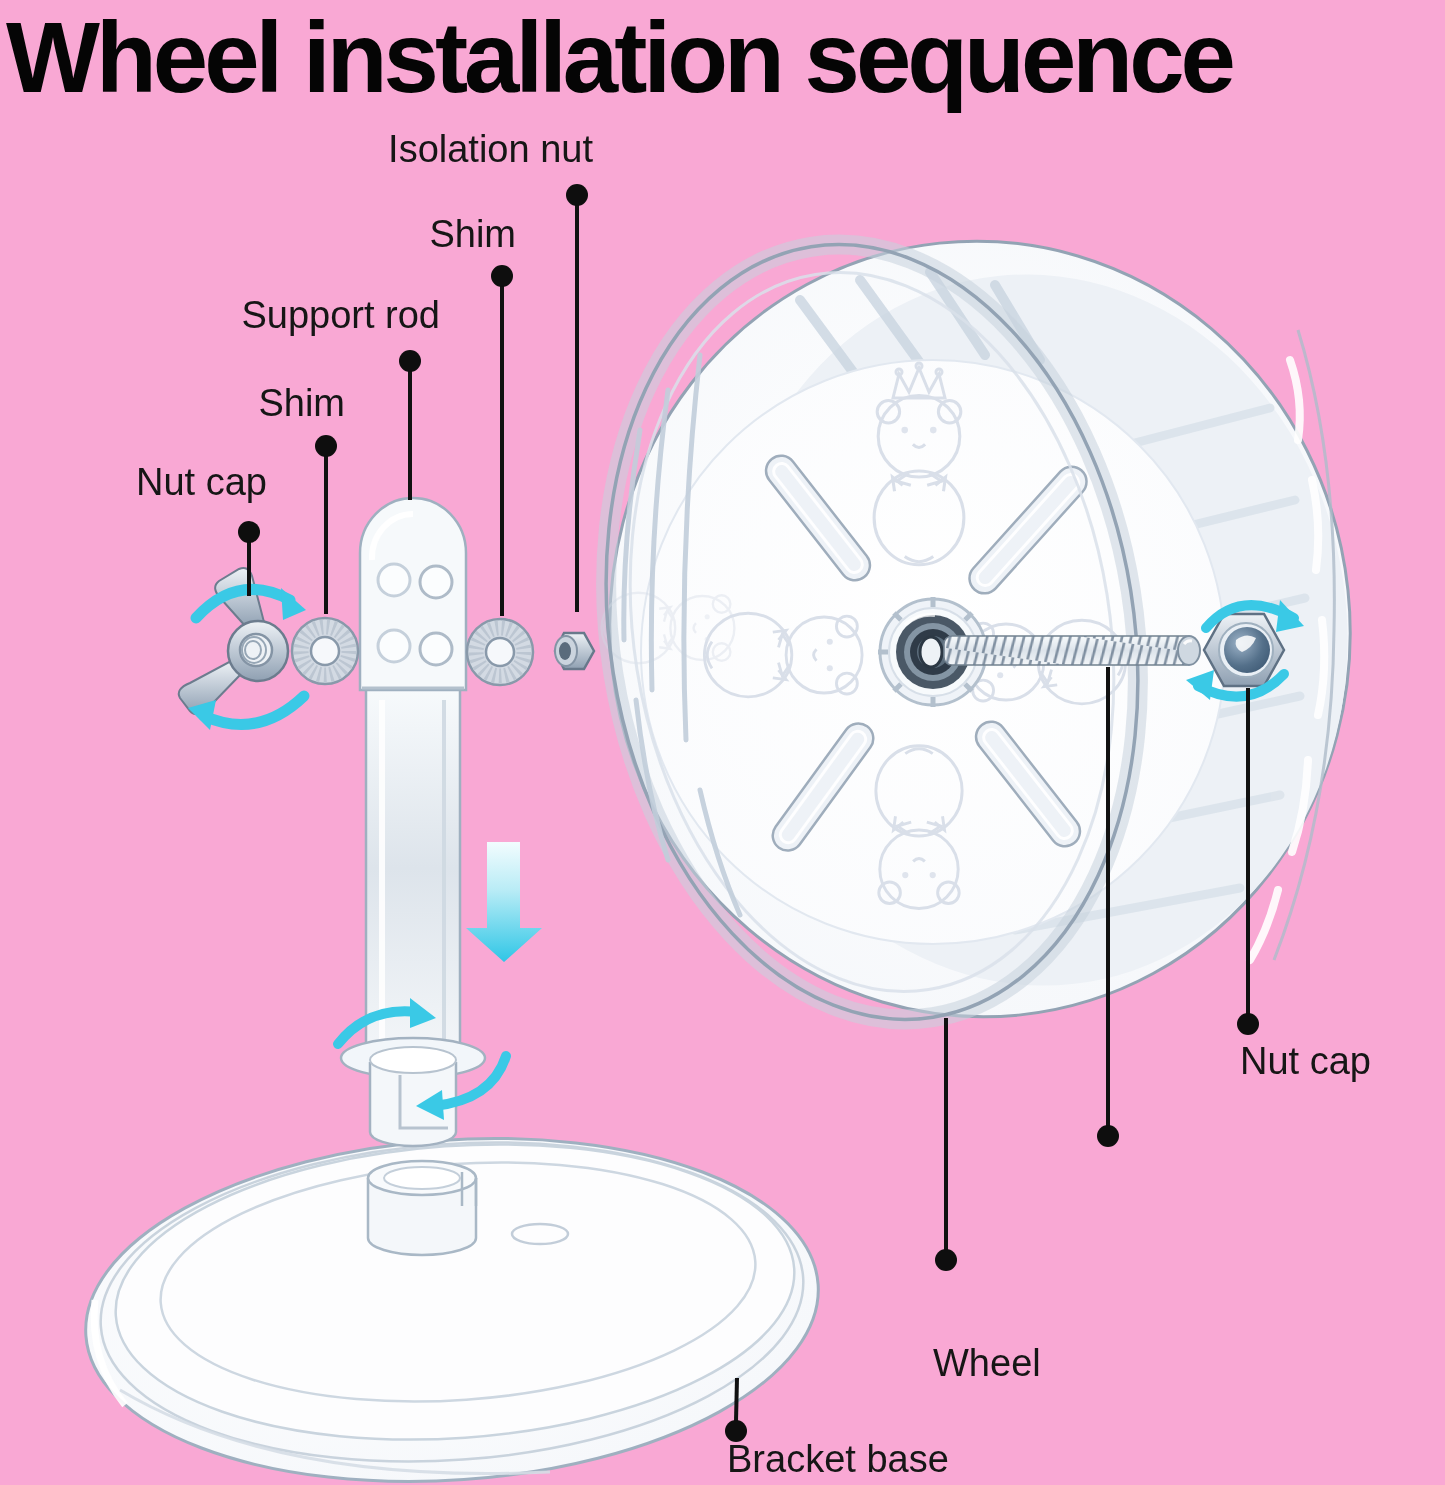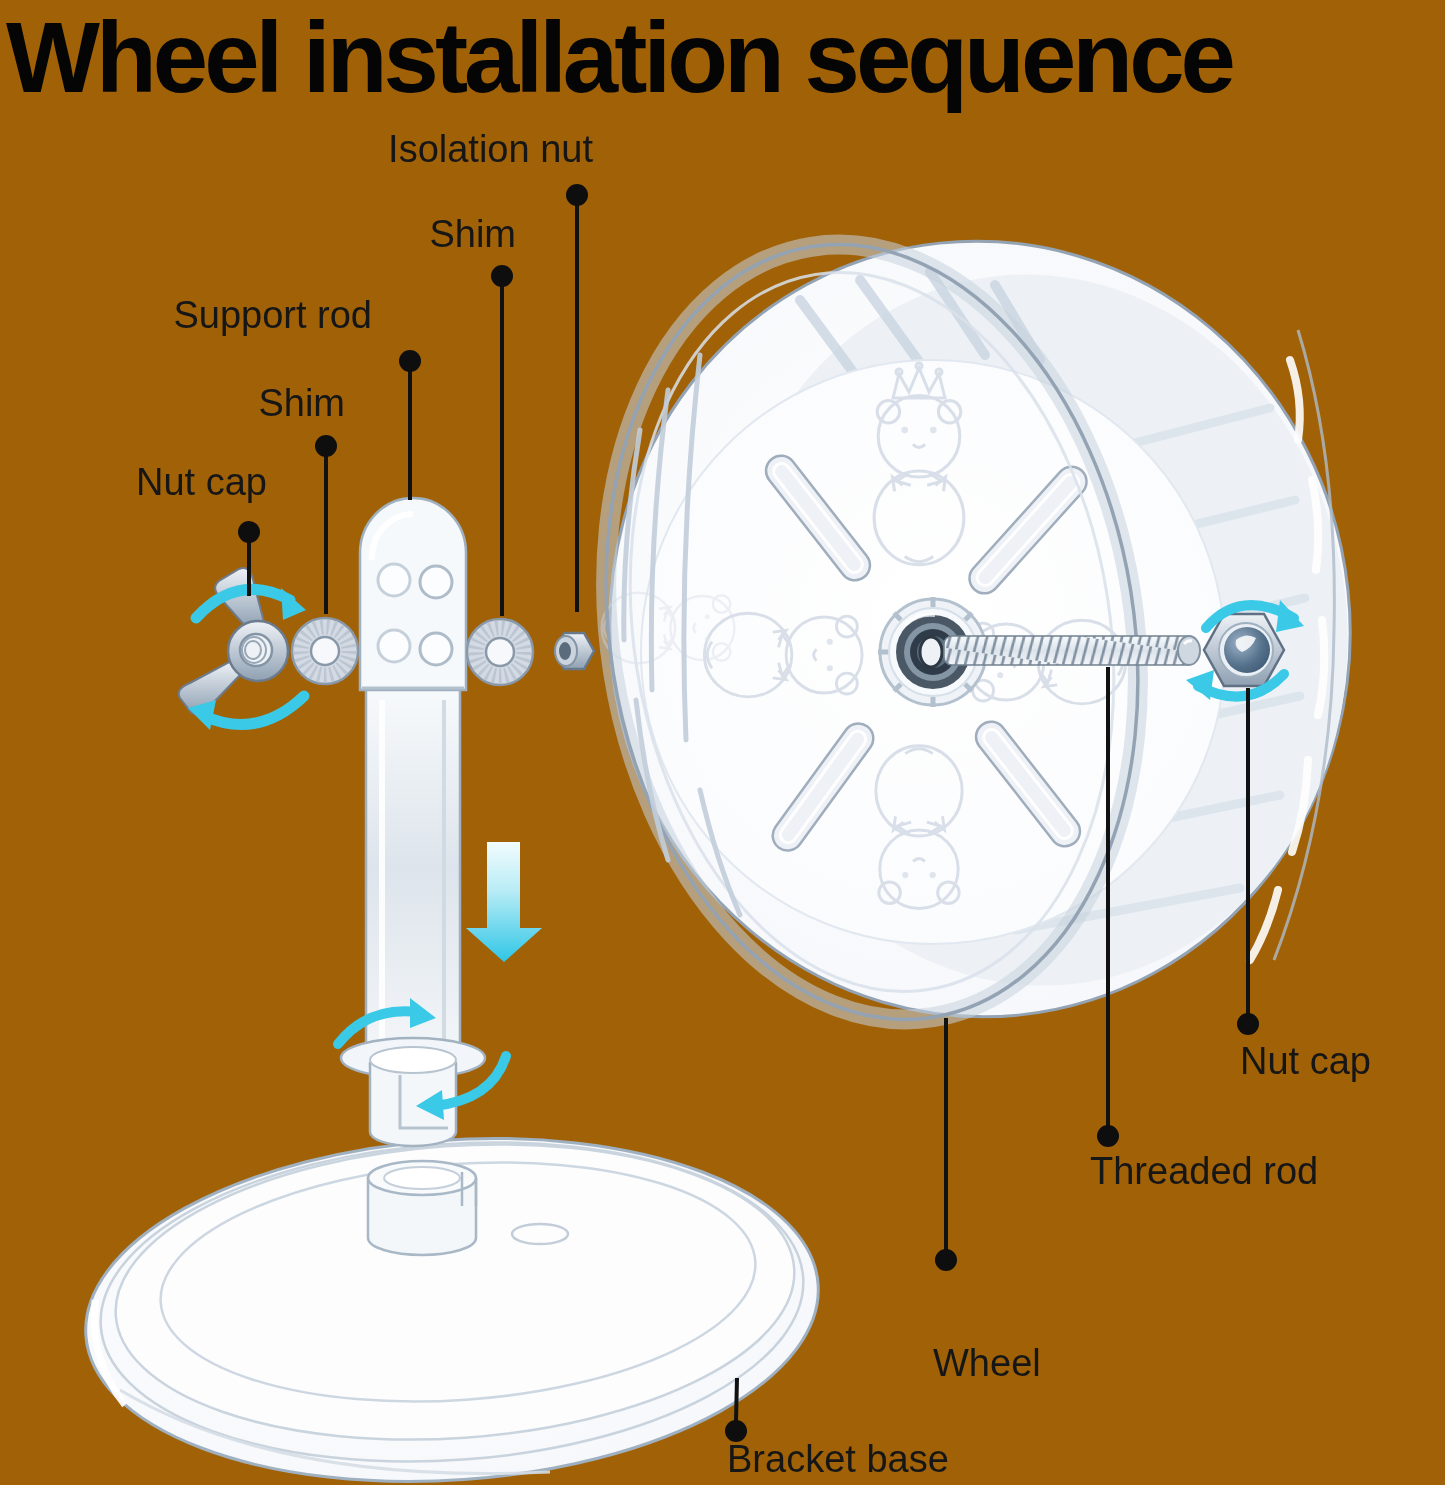--- a/index.html
+++ b/index.html
@@ -1,17 +1,17 @@
 <!DOCTYPE html>
 <html><head>
 <meta charset="utf-8">
 <style>
   html,body{margin:0;padding:0;background:#ffffff;}
   .canvas{
-    position:relative;width:1445px;height:1485px;overflow:hidden;background:#a16207;
+    position:relative;width:1445px;height:1485px;overflow:hidden;background:#f9a8d4;
     font-family:"Liberation Sans","DejaVu Sans",sans-serif;
   }
   .title{
     position:absolute;left:6px;top:0px;margin:0;white-space:nowrap;
     font-size:101px;font-weight:800;letter-spacing:-4px;color:#050505;
     transform:scaleX(0.985);transform-origin:left top;
   }
   .diagram-svg{position:absolute;left:0;top:0;}
   .lbl{
     position:absolute;font-size:38px;font-weight:400;color:#161616;
@@ -299,20 +299,19 @@
       <circle cx="249" cy="532" r="11"></circle>
       <circle cx="1248" cy="1024" r="11"></circle>
       <circle cx="1108" cy="1136" r="11"></circle>
       <circle cx="946" cy="1260" r="11"></circle>
       <circle cx="736" cy="1431" r="11"></circle>
     </g>
   </svg>
 
   <div class="lbl r" style="right:852px;top:130px;">Isolation nut</div>
   <div class="lbl r" style="right:929px;top:215px;">Shim</div>
-  <div class="lbl r" style="right:1073px;top:296px;">Support rod</div>
+  <div class="lbl r" style="right:1005px;top:296px;">Support rod</div>
   <div class="lbl r" style="right:1100px;top:384px;">Shim</div>
   <div class="lbl r" style="right:1178px;top:463px;">Nut cap</div>
   <div class="lbl" style="left:1240px;top:1042px;">Nut cap</div>
-  <div class="lbl" style="left:1090px;top:1152px;">Threaded rod</div>
   <div class="lbl" style="left:933px;top:1344px;">Wheel</div>
   <div class="lbl" style="left:727px;top:1440px;">Bracket base</div>
 </div>
 
 </body></html>

